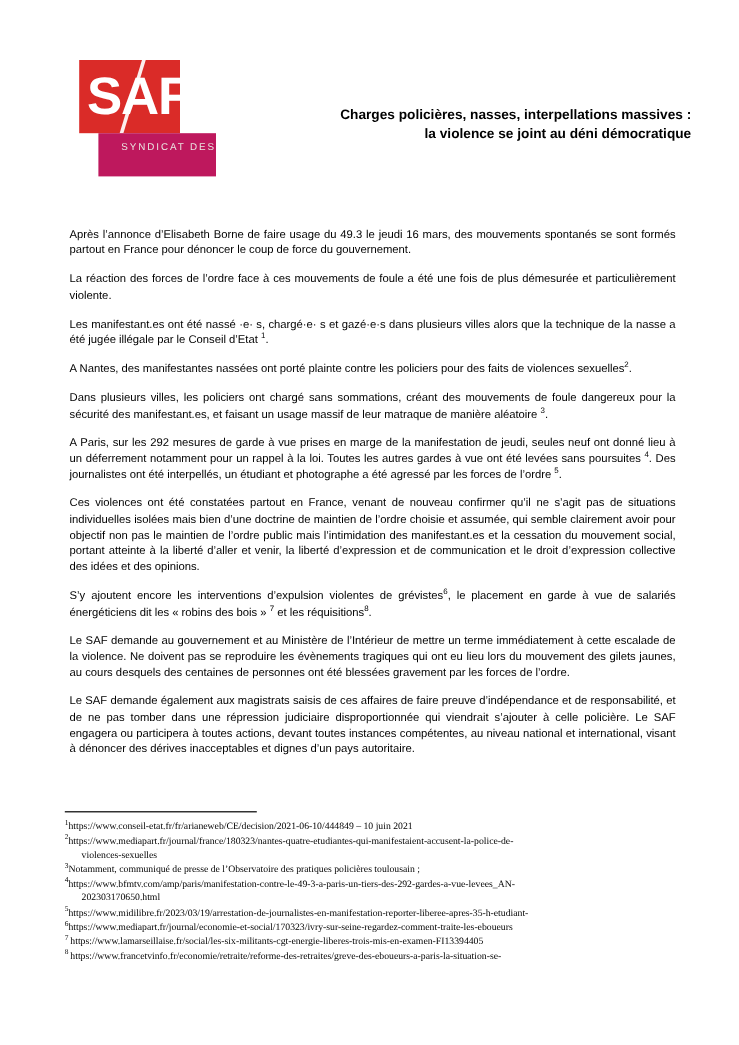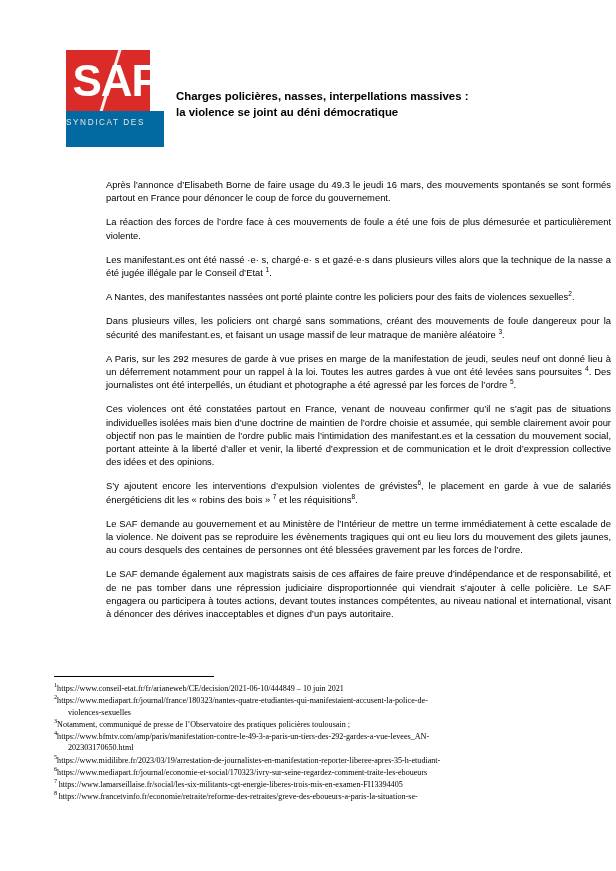--- a/index.html
+++ b/index.html
@@ -68,27 +68,27 @@
     line-height: 61px;
     text-align: center;
     color: #ffffff;
     font-family: "Liberation Sans", sans-serif;
     font-weight: bold;
     font-size: 44px;
     letter-spacing: -1px;
   }
   .logo-band {
     position: absolute;
-    left: 0;
+    left: 16px;
     top: 61px;
     width: 98px;
     height: 36px;
-    background: #0369a1;
+    background: #be185d;
     color: #ffffff;
-    text-align: left;
+    text-align: right;
   }
   .logo-band-line1 {
     display: block;
     font-size: 8.2px;
     letter-spacing: 1.6px;
     font-weight: normal;
     padding-top: 7px;
     color: #e9e4e0;
   }
   .logo-band-line2 {
@@ -98,36 +98,35 @@
     font-weight: bold;
     padding-top: 3px;
     color: #ffffff;
   }
 
   .doc-title {
     position: absolute;
     left: 176px;
     top: 38px;
     width: 400px;
-    text-align: left;
+    text-align: right;
     font-family: "Liberation Sans", sans-serif;
     font-weight: bold;
     font-size: 11.4px;
     line-height: 16px;
     color: #000000;
   }
   .doc-title .line { display: block; }
 
   
   .body-wrap {
     position: absolute;
     left: 58px;
-    top: 178px;
+    top: 188px;
     width: 505px;
-    margin-left: 48px;
   }
   p.para {
     margin: 0 0 11px 0;
     font-family: "Liberation Sans", sans-serif;
     font-size: 9.4px;
     line-height: 13.2px;
     text-align: justify;
     color: #000000;
   }
   p.para:last-child { margin-bottom: 0; }

